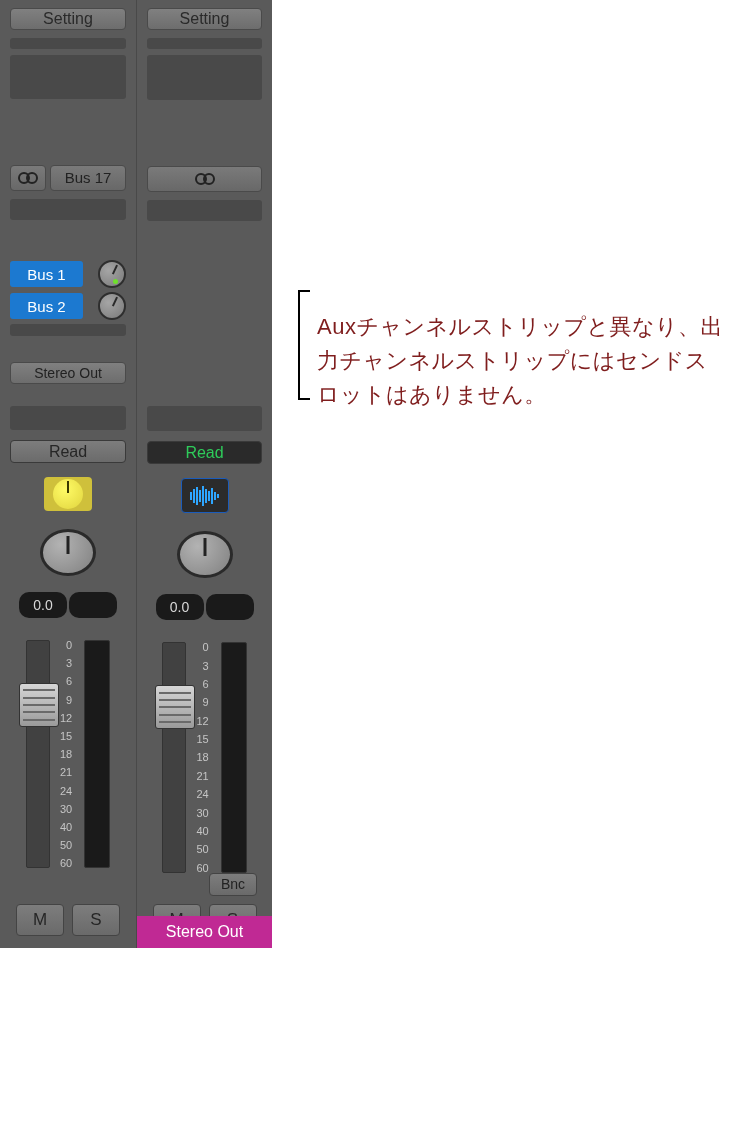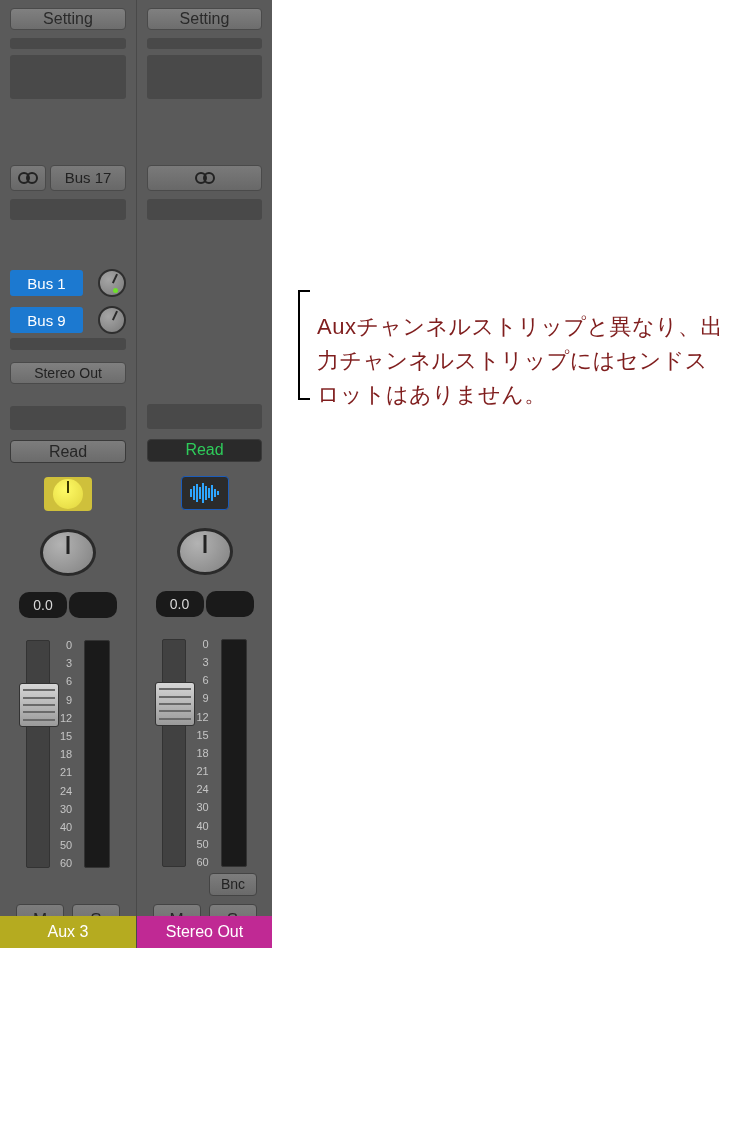--- a/index.html
+++ b/index.html
@@ -14,21 +14,21 @@
 .thin-slot { background: #494949; border-radius: 3px; height: 14px; margin-top: 8px; }
 .thick-slot { background: #494949; border-radius: 3px; height: 54px; margin-top: 6px; }
 .slot2 { background: #494949; border-radius: 3px; height: 26px; }
 
 .io-row { display: flex; gap: 4px; margin-top: 66px; }
 .io-icon { width: 36px; background: linear-gradient(#7a7a7a,#686868); border: 1px solid #4a4a4a; border-radius: 4px; display: flex; align-items: center; justify-content: center; color: #222; }
 .io-label { flex: 1; background: linear-gradient(#7a7a7a,#686868); border: 1px solid #4a4a4a; border-radius: 4px; color: #222; font-size: 15px; display: flex; align-items: center; justify-content: center; height: 26px; text-align: right; }
 .io-full { width: 100%; background: linear-gradient(#7a7a7a,#686868); border: 1px solid #4a4a4a; border-radius: 4px; display: flex; align-items: center; justify-content: center; height: 26px; }
 
 .sends-area { margin-top: 40px; height: 120px; }
-.send-row { display: flex; align-items: center; gap: 15px; margin-bottom: 4px; margin-top: 9px; }
+.send-row { display: flex; align-items: center; gap: 15px; margin-bottom: 4px; }
 .send-label { flex: 1; background: #1c79d0; color: #fff; border-radius: 3px; font-size: 15px; height: 26px; display: flex; align-items: center; justify-content: center; }
 .send-knob { width: 28px; height: 28px; border-radius: 50%; background: radial-gradient(circle at 35% 35%, #a5a5a5, #7a7a7a); border: 2px solid #2e2e2e; position: relative; }
 .send-knob.on::after { content:''; position:absolute; width:5px; height:5px; border-radius:50%; background:#6ee02a; bottom:2px; right:6px; }
 .send-knob .tick { position:absolute; width:2px; height:10px; background:#2a2a2a; left:50%; top:2px; transform-origin: 50% 12px; }
 .thin-send-slot { background: #494949; border-radius: 3px; height: 12px; }
 
 .output-btn { background: linear-gradient(#808080,#6d6d6d); border: 1px solid #4a4a4a; border-radius: 4px; color: #222; font-size: 14px; height: 26px; display: flex; align-items: center; justify-content: center; margin-top: 4px; }
 .output-slot-empty { height: 30px; }
 
 .group-slot { background: #494949; border-radius: 3px; height: 30px; margin-top: 22px; }
@@ -50,21 +50,21 @@
 .readout { background: #1a1a1a; color: #d8d8d8; font-size: 14px; height: 26px; display:flex; align-items:center; justify-content:center; border-radius:10px; }
 
 .fader-area { margin-top: 22px; display:flex; gap:10px; height: 280px; justify-content:center; }
 .fader-track { width: 24px; background: #414141; border-radius: 2px; position: relative; height: 100%; border:1px solid #333; }
 .fader-cap { position:absolute; left:-8px; width:40px; height:44px; top:42px; background: linear-gradient(#d6d6d6,#9a9a9a); border-radius:3px; border:1px solid #333; display:flex; flex-direction:column; justify-content:space-evenly; }
 .fader-cap div { height:2px; background:#6a6a6a; margin:0 3px; }
 .scale { display:flex; flex-direction:column; justify-content:space-between; font-size:11px; color:#c5c5c5; text-align:right; line-height:1; padding-right:2px; }
 .scale span { height: 10px; }
 .meter { width: 26px; background: #1a1a1a; border-radius:2px; height:100%; border:1px solid #333; }
 
-.bnc-btn { background: linear-gradient(#7d7d7d,#6a6a6a); border:1px solid #444; border-radius:4px; height:28px; width:48px; font-size:14px; color:#222; display:flex; align-items:center; justify-content:center; margin-top:6px; align-self:flex-end; margin-right:5px; }
+.bnc-btn { background: linear-gradient(#7d7d7d,#6a6a6a); border:1px solid #444; border-radius:4px; height:28px; width:48px; font-size:14px; color:#222; display:flex; align-items:center; justify-content:center; align-self:flex-end; margin-right:5px; }
 
 .ms-row { display:flex; gap:8px; margin-top:8px; justify-content:center; }
 .ms-btn { width:48px; height:32px; background: linear-gradient(#7d7d7d,#6a6a6a); border:1px solid #444; border-radius:4px; color:#262626; font-size:17px; display:flex; align-items:center; justify-content:center; }
 
 .name-label { position:absolute; bottom:0; left:0; right:0; height:32px; display:flex; align-items:center; justify-content:center; font-size:16px; }
 .name-olive { background:#b5ab20; color:#fff; }
 .name-magenta { background:#c02994; color:#fff; }
 
 .annotation { position:absolute; left: 317px; top: 310px; font-size: 22px; color:#7f1d1d; line-height: 1.55; letter-spacing: 0.5px; }
 .bracket { position:absolute; left: 298px; top: 290px; width: 14px; height: 110px; }
@@ -95,21 +95,21 @@
     <div class="slot2" style="margin-top:8px;"></div>
 
     <div class="sends-area">
       <div class="send-row">
         <div class="send-label">Bus 1</div>
         <div class="send-knob on">
             <div class="tick" style="transform:translateX(-50%) rotate(25deg);"></div>
           </div>
       </div>
       <div class="send-row">
-        <div class="send-label">Bus 9</div>
+        <div class="send-label">Bus 2</div>
         <div class="send-knob">
             <div class="tick" style="transform:translateX(-50%) rotate(25deg);"></div>
           </div>
       </div>
       <div class="thin-send-slot" style="margin-top:4px;"></div>
     </div>
 
     <div class="output-btn">Stereo Out</div>
 
     <div class="group-slot"></div>
@@ -155,21 +155,20 @@
       <div class="meter"></div>
     </div>
 
     <div style="height:34px;"></div>
 
     <div class="ms-row">
       <div class="ms-btn">M</div>
       <div class="ms-btn">S</div>
     </div>
 
-    <div class="name-label name-olive">Aux 3</div>
   </div>
 
   <div class="channel-strip">
     <div class="setting-btn">Setting</div>
     <div class="thin-slot"></div>
     <div class="thick-slot"></div>
 
     <div class="io-row">
       <div class="io-full">
         <svg width="22" height="14" viewBox="0 0 22 14">

